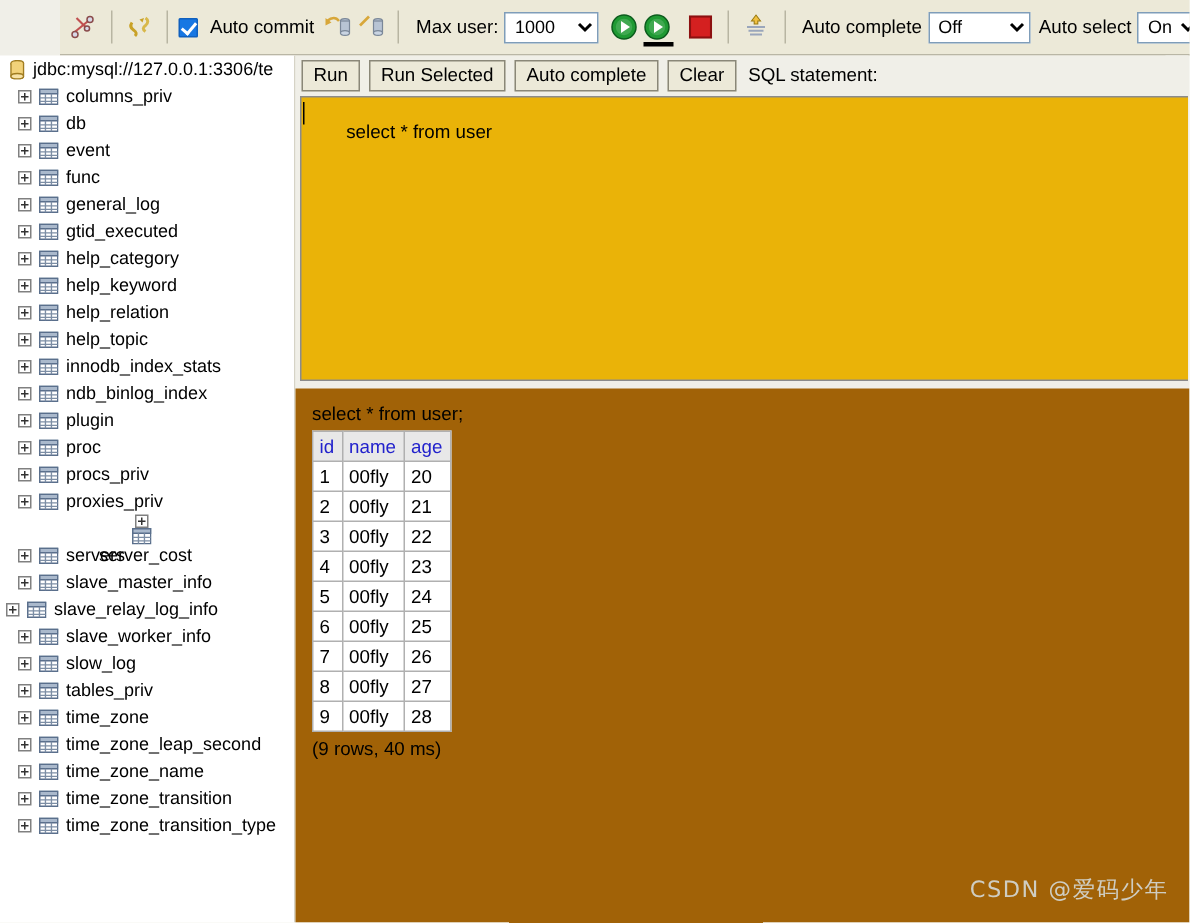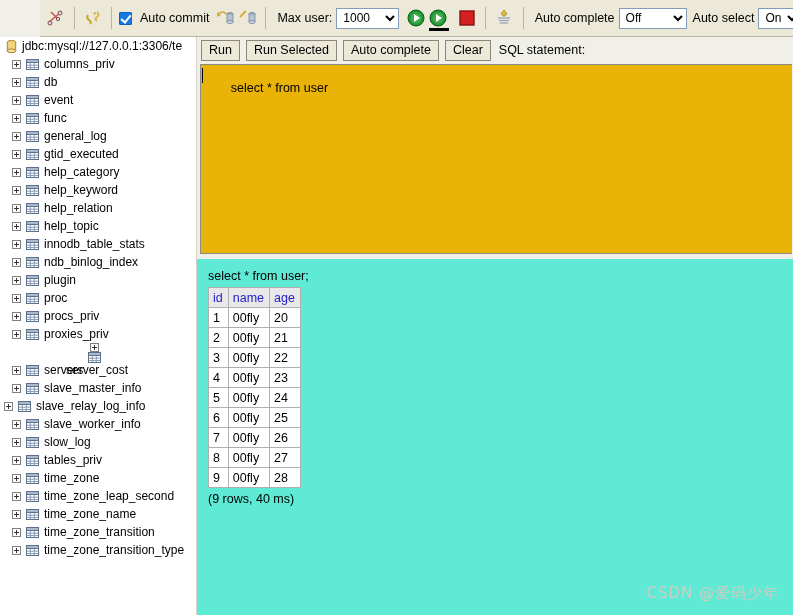--- a/index.html
+++ b/index.html
@@ -226,21 +226,21 @@
     height: 15px;
     background: #000;
   }
 
   
   .result {
     position: absolute;
     left: 0; top: 222px;
     width: 596px;
     height: 356px;
-    background: #5eead4;
+    background: #a16207;
     padding: 10px 0 0 11px;
     box-sizing: border-box;
   }
   .result-query {
     font-size: 12.5px;
     color: #000;
     margin-bottom: 4px;
   }
   table.rs {
     border-collapse: collapse;
@@ -556,21 +556,21 @@
             <span class="tbl-icon">
               <svg width="13" height="11" viewBox="0 0 13 11">
                 <rect x="0.5" y="0.5" width="12" height="10" fill="#ffffff" stroke="#5a6f8c" stroke-width="1"></rect>
                 <rect x="0.5" y="0.5" width="12" height="3" fill="#aab9cc" stroke="#5a6f8c" stroke-width="1"></rect>
                 <line x1="4.3" y1="3.5" x2="4.3" y2="10.5" stroke="#7d8ea5" stroke-width="0.9"></line>
                 <line x1="8.3" y1="3.5" x2="8.3" y2="10.5" stroke="#7d8ea5" stroke-width="0.9"></line>
                 <line x1="0.5" y1="6.2" x2="12.5" y2="6.2" stroke="#7d8ea5" stroke-width="0.9"></line>
                 <line x1="0.5" y1="8.6" x2="12.5" y2="8.6" stroke="#7d8ea5" stroke-width="0.9"></line>
               </svg>
             </span>
-            <span class="tree-label">innodb_table_stats</span>
+            <span class="tree-label">innodb_index_stats</span>
           </div>
           <div class="tree-row" style="padding-left: 12px;">
             <span class="expander"></span>
             <span class="tbl-icon">
               <svg width="13" height="11" viewBox="0 0 13 11">
                 <rect x="0.5" y="0.5" width="12" height="10" fill="#ffffff" stroke="#5a6f8c" stroke-width="1"></rect>
                 <rect x="0.5" y="0.5" width="12" height="3" fill="#aab9cc" stroke="#5a6f8c" stroke-width="1"></rect>
                 <line x1="4.3" y1="3.5" x2="4.3" y2="10.5" stroke="#7d8ea5" stroke-width="0.9"></line>
                 <line x1="8.3" y1="3.5" x2="8.3" y2="10.5" stroke="#7d8ea5" stroke-width="0.9"></line>
                 <line x1="0.5" y1="6.2" x2="12.5" y2="6.2" stroke="#7d8ea5" stroke-width="0.9"></line>

